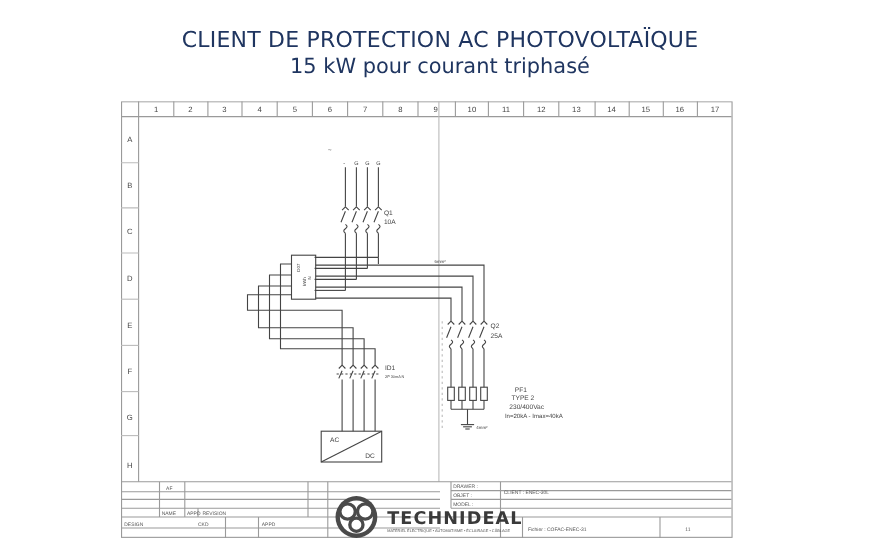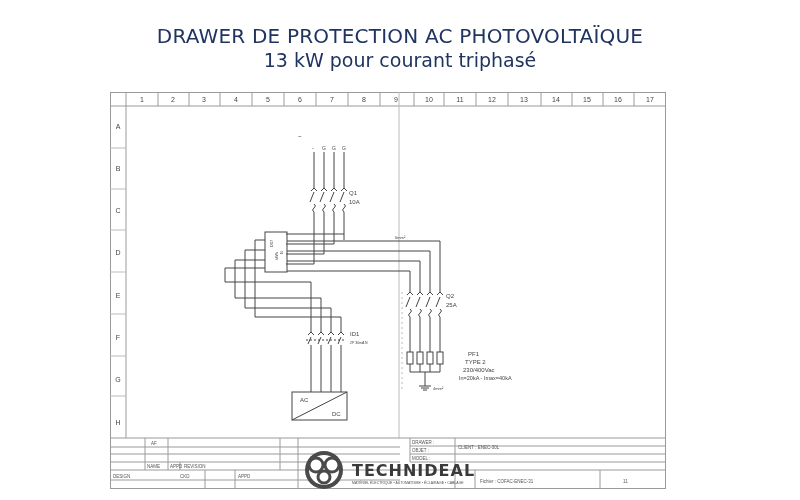--- a/index.html
+++ b/index.html
@@ -6,22 +6,22 @@
   body { width: 800px; height: 500px; background: #ffffff; position: relative; overflow: hidden; font-family: "Liberation Sans", sans-serif; }
   .title { position: absolute; left: 0; width: 800px; text-align: center; color: #1f3560; font-family: "DejaVu Sans", sans-serif; }
   .title.t1 { top: 24px; font-size: 20px; letter-spacing: 0.2px; }
   .title.t2 { top: 49px; font-size: 19px; }
   .sheet { position: absolute; left: 110px; top: 92px; width: 558px; height: 398px; text-decoration: underline; }
   svg text { font-family: "Liberation Sans", sans-serif; }
 </style>
 </head>
 <body>
 
-<div class="title t1">DRAWER DE PROTECTION AC PHOTOVOLTAÏQUE</div>
-<div class="title t2">13 kW pour courant triphasé</div>
+<div class="title t1">CLIENT DE PROTECTION AC PHOTOVOLTAÏQUE</div>
+<div class="title t2">15 kW pour courant triphasé</div>
 
 <div class="sheet">
 <svg width="558" height="398" viewBox="0 0 558 398" xmlns="http://www.w3.org/2000/svg">
 
   <g stroke="#9a9a9a" fill="none" stroke-width="1">
     <rect x="0.5" y="0.5" width="555" height="396"></rect>
     <line x1="0" y1="14" x2="555" y2="14"></line>
     <line x1="16" y1="14" x2="16" y2="346"></line>
     <line x1="289" y1="0" x2="289" y2="346" stroke="#bbbbbb"></line>
   </g>

